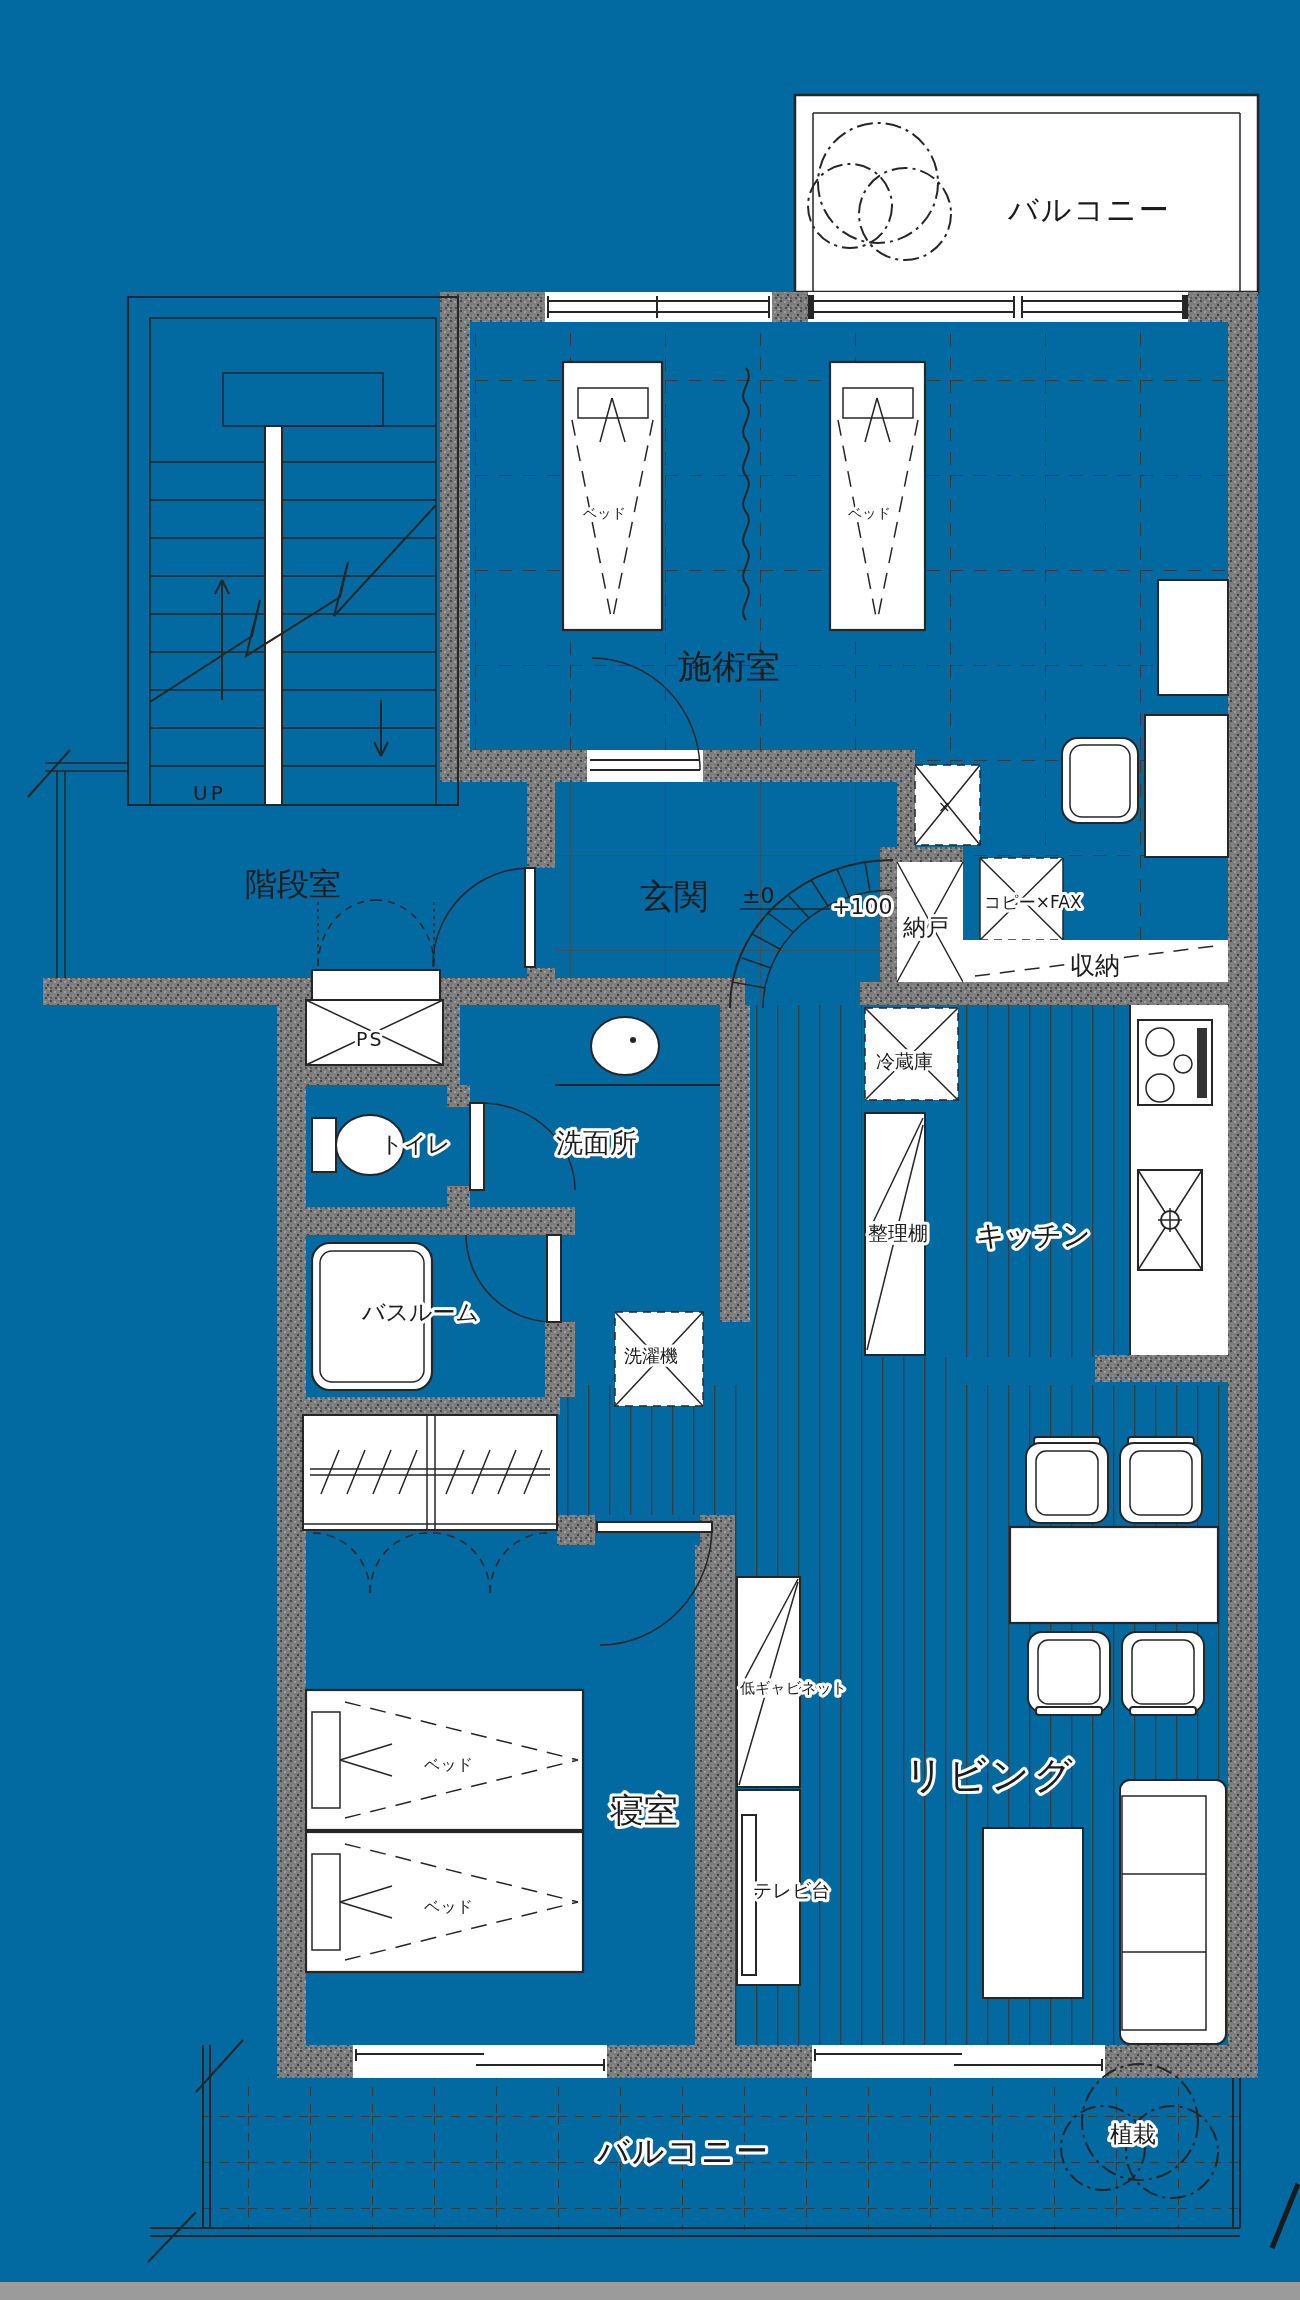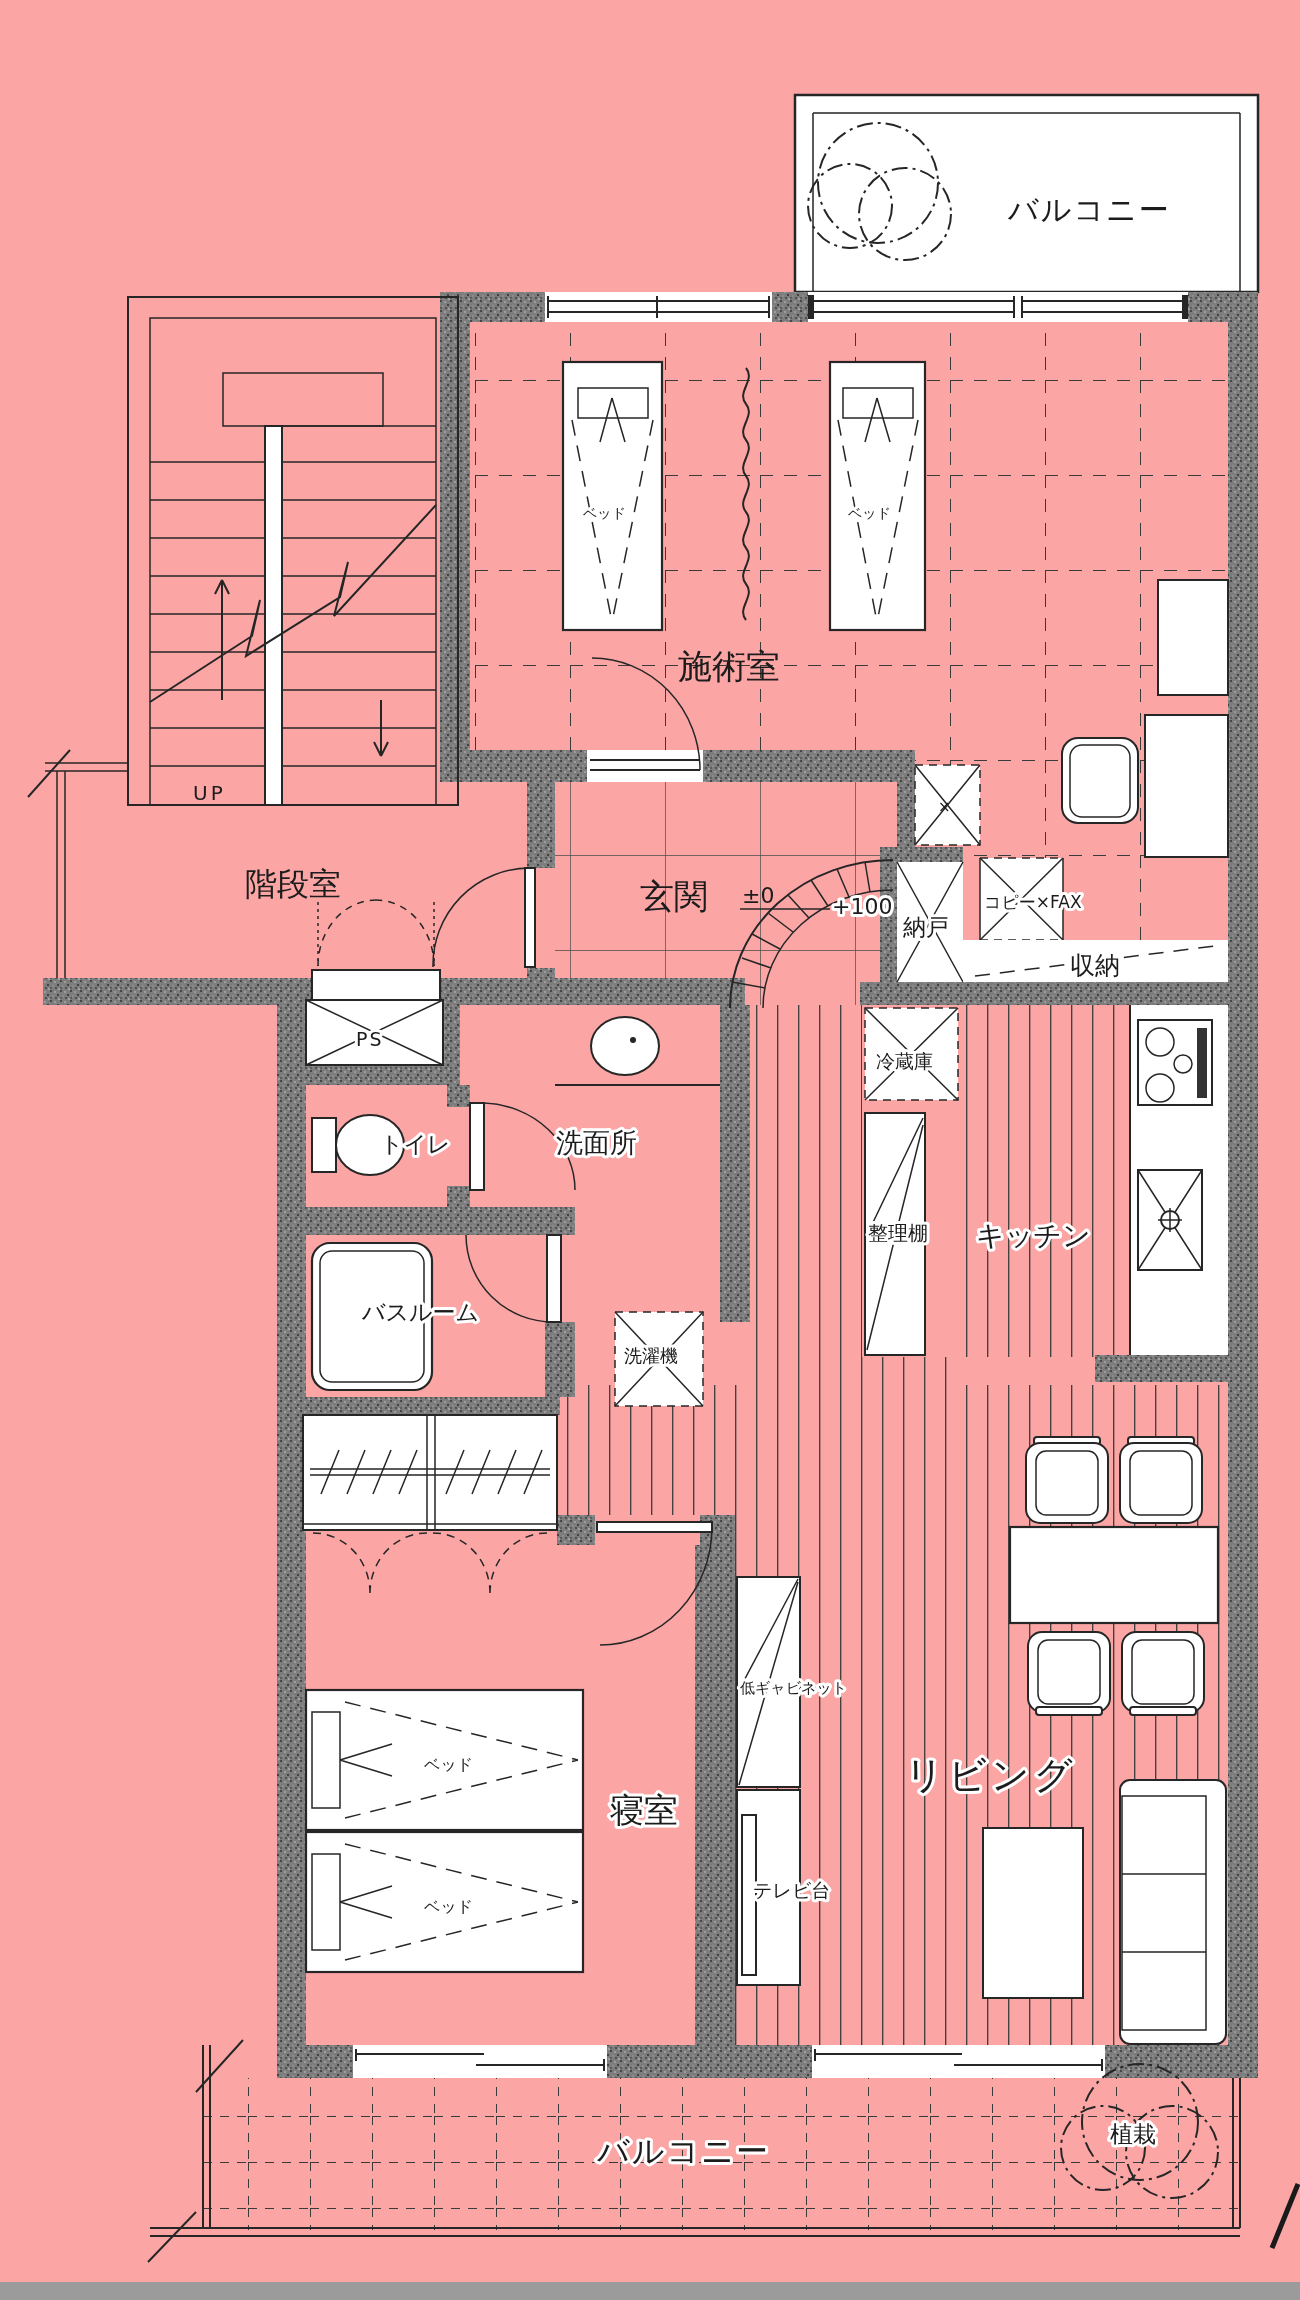--- a/index.html
+++ b/index.html
@@ -1,16 +1,16 @@
 <!DOCTYPE html>
 <html><head>
 <meta charset="utf-8">
 <style>
   html,body{margin:0;padding:0;background:#e8e8e8;}
-  .page{position:relative;width:1300px;height:2300px;background:#fca5a5;overflow:hidden;
+  .page{position:relative;width:1300px;height:2300px;background:#0369a1;overflow:hidden;
         font-family:"DejaVu Sans",sans-serif;}
   svg{position:absolute;left:0;top:0;}
   .ln{stroke:#262626;stroke-width:2;fill:none;stroke-linecap:butt;}
   .ln15{stroke:#262626;stroke-width:1.5;fill:none;}
   .ln25{stroke:#262626;stroke-width:2.5;fill:none;}
   .wh{fill:#ffffff;}
   .whln{fill:#ffffff;stroke:#262626;stroke-width:2;}
   .whln22{fill:#ffffff;stroke:#262626;stroke-width:2.2;}
   .dashS{stroke-dasharray:8 6;}
   .dashDot{stroke-dasharray:16 5 3 5;}

